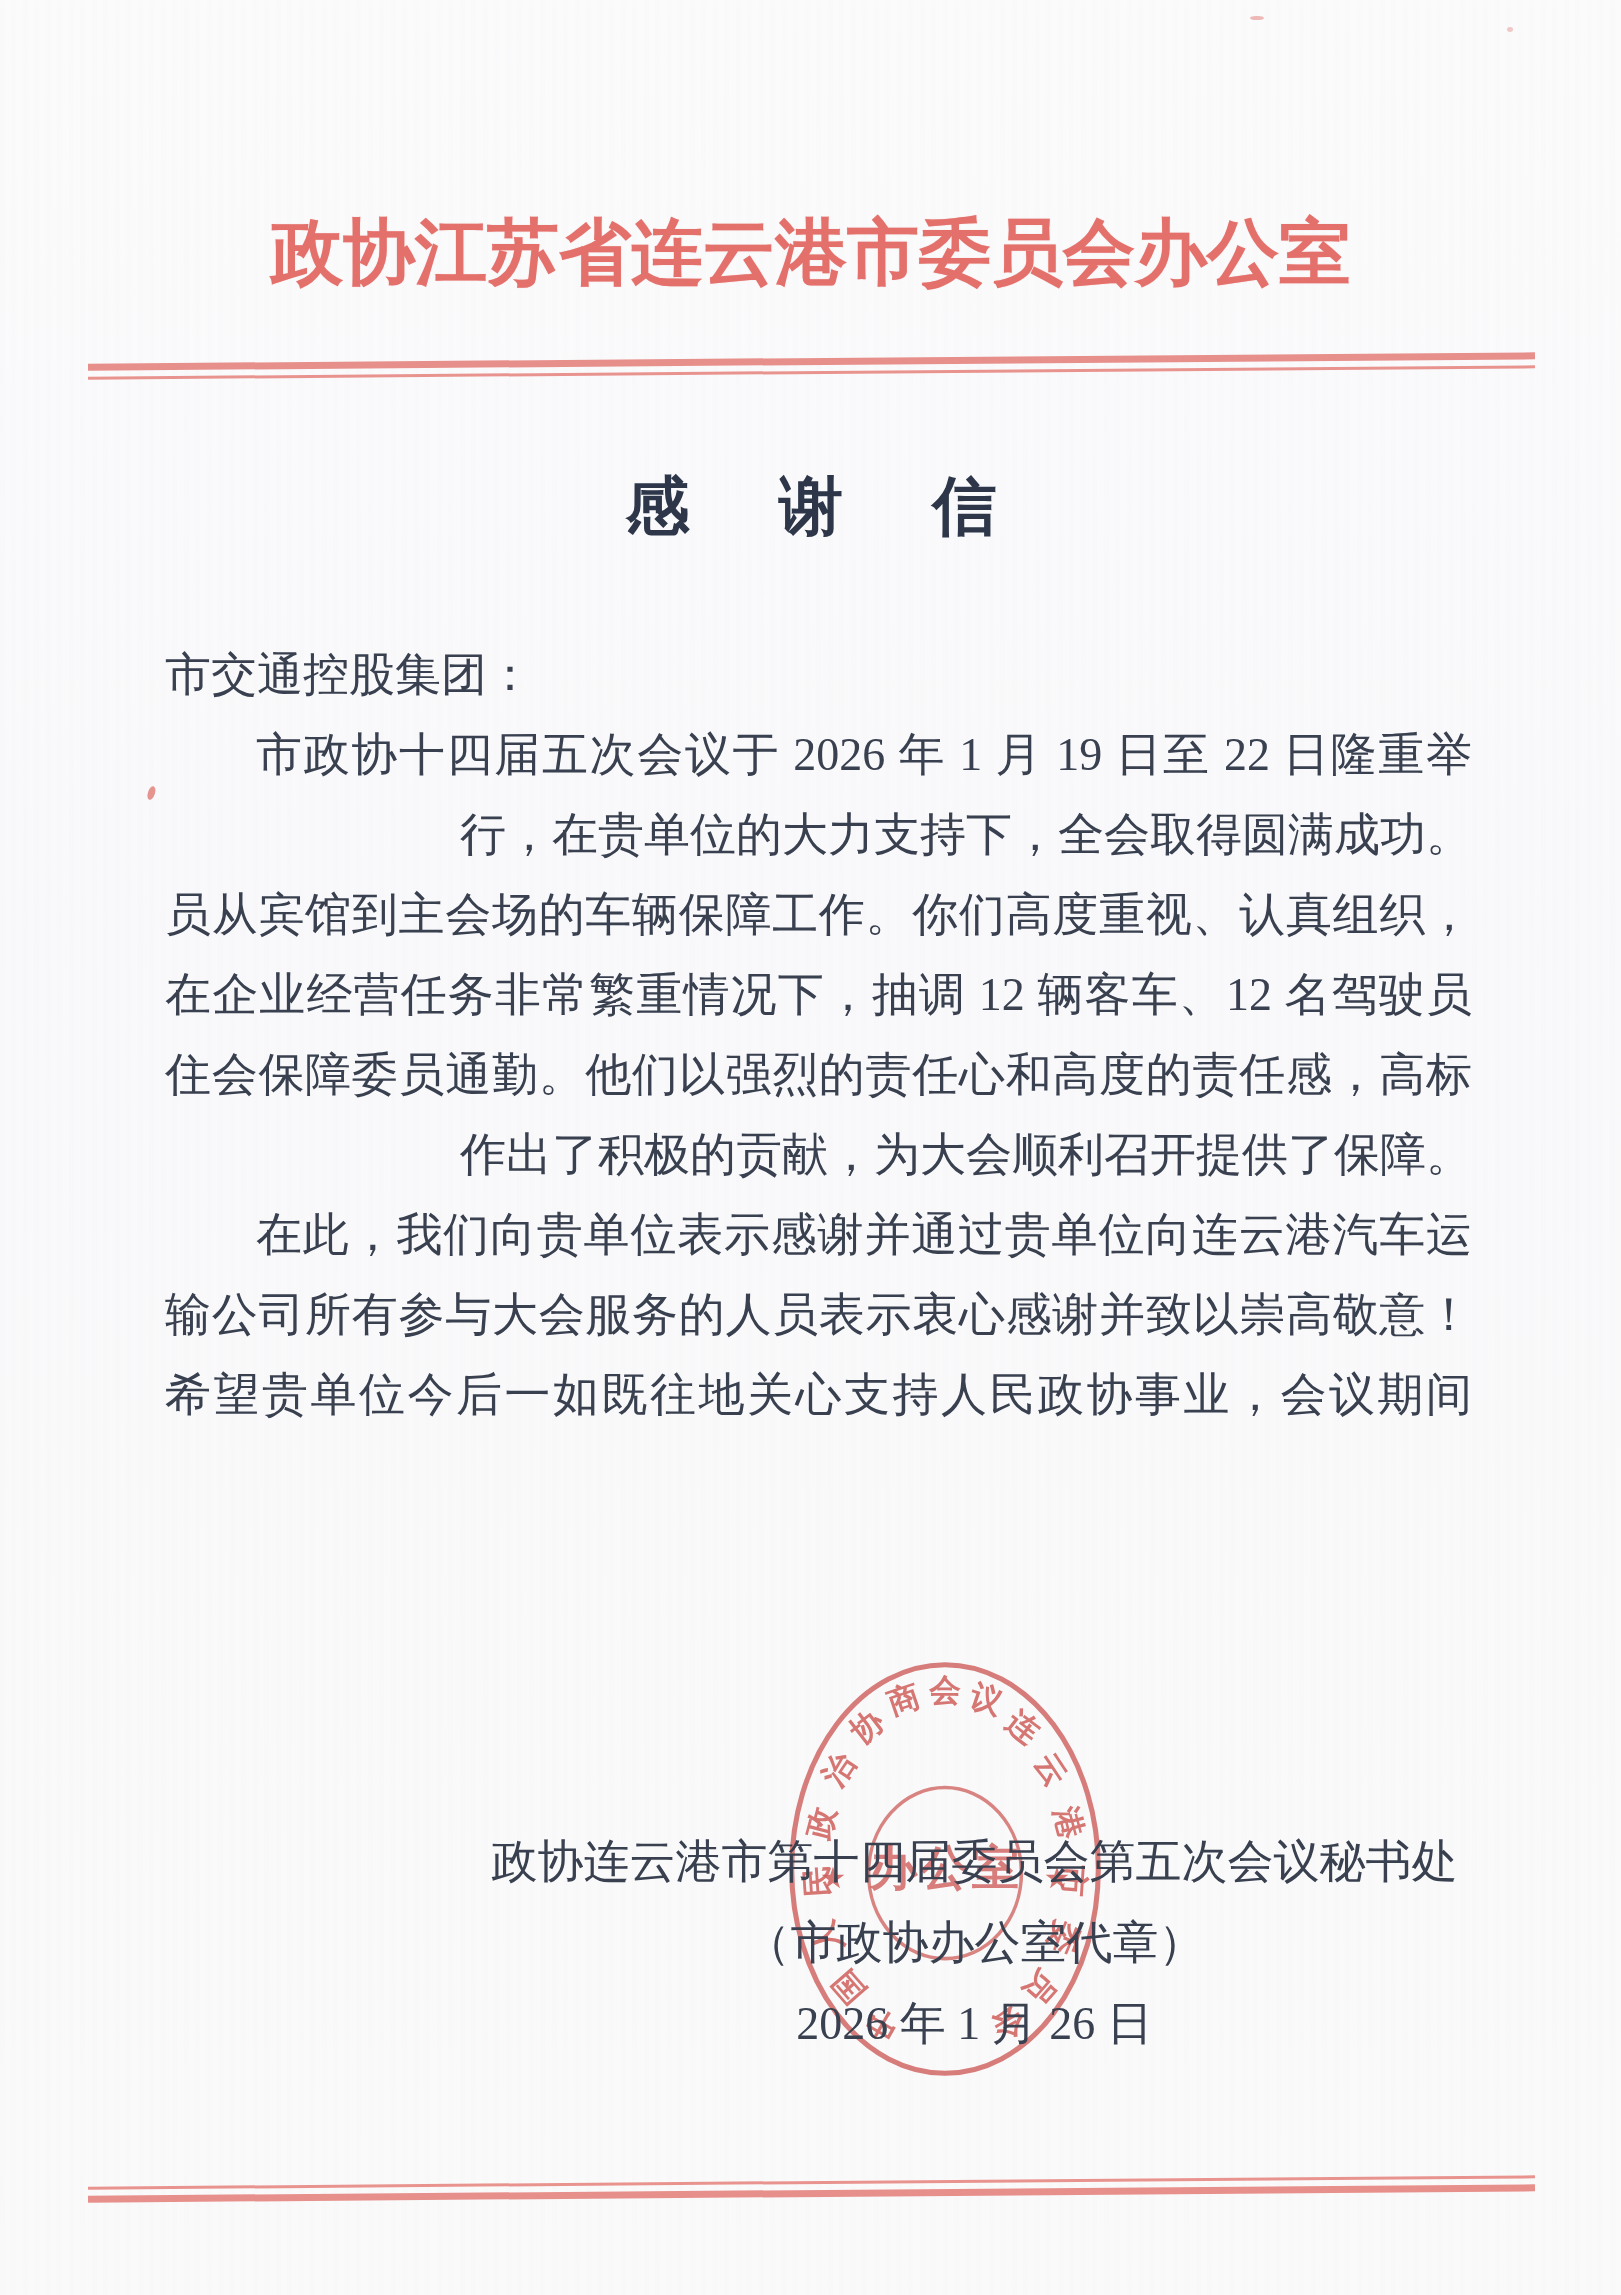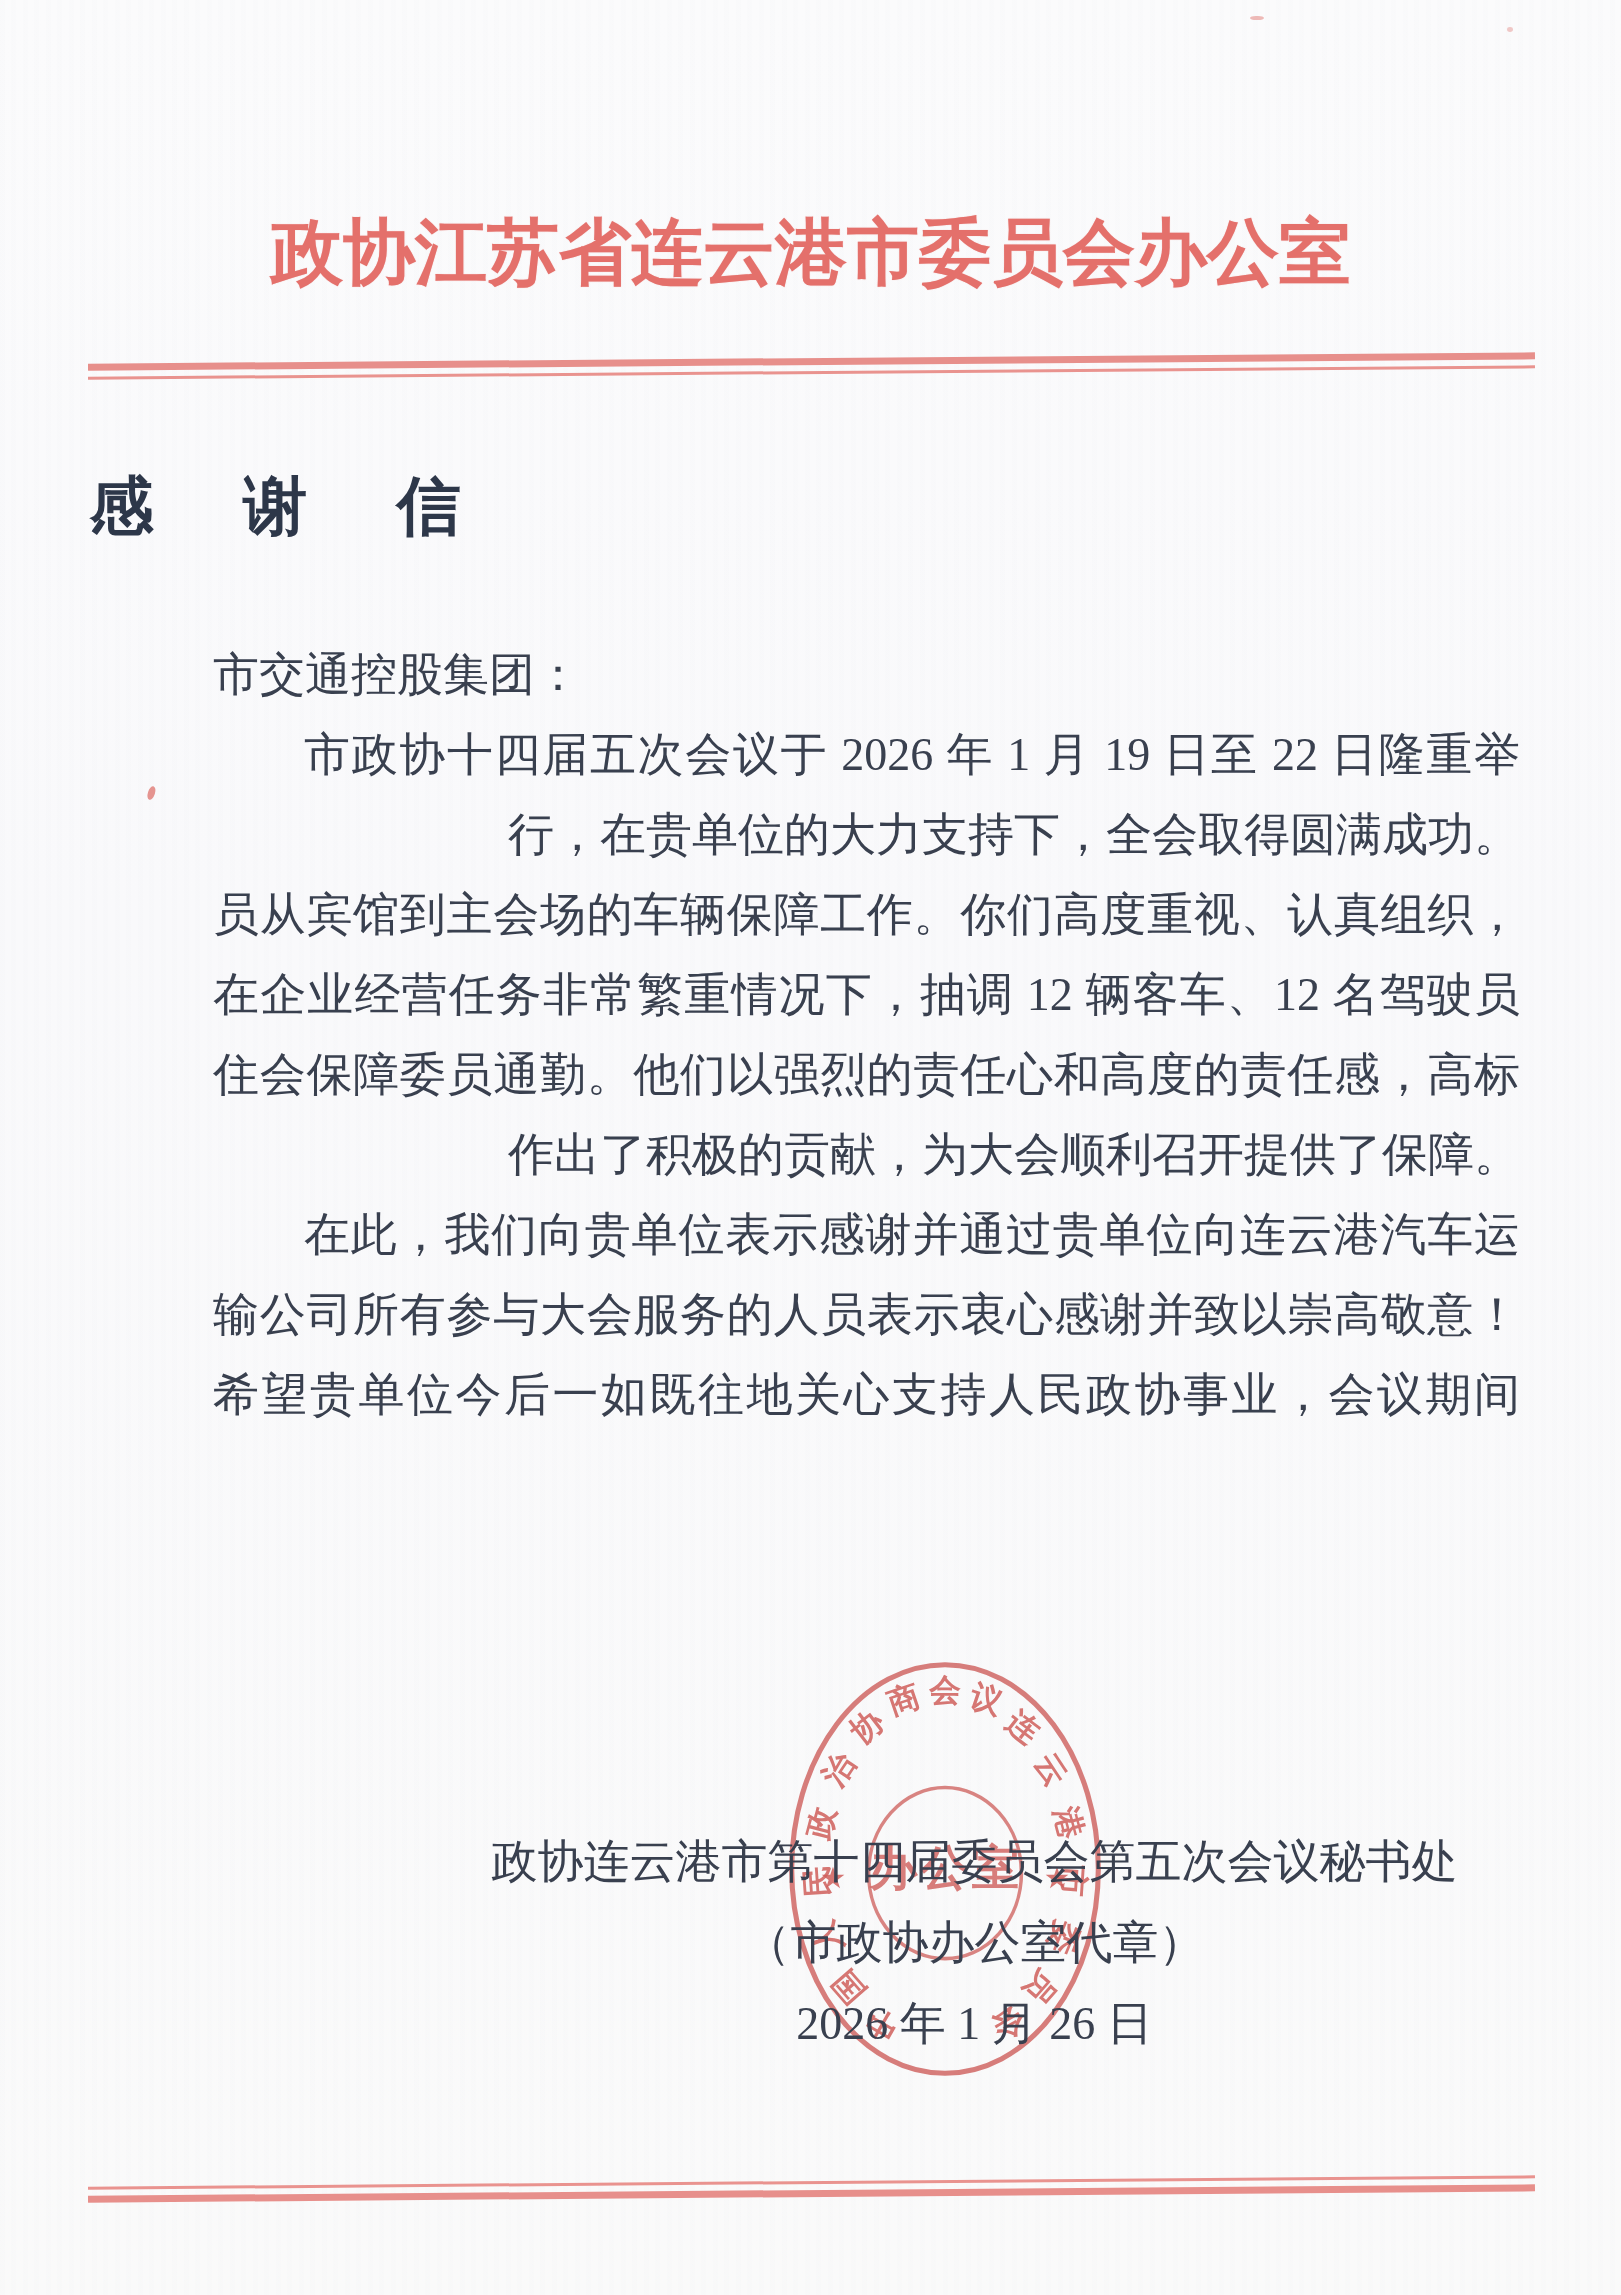--- a/index.html
+++ b/index.html
@@ -25,28 +25,28 @@
   .rule-thick{height:6.8px;background:#e78f8b;}
   .rule-thin{height:2.6px;background:#e9938f;}
   #head-rule-thick{top:358px;}
   #head-rule-thin{top:371px;}
   #foot-rule-thin{top:2181px;}
   #foot-rule-thick{top:2190px;}
 
   
   .letter-title{
     position:absolute;top:469px;left:0;width:100%;
-    text-align:left;font-size:64px;font-weight:700;line-height:1.2;
+    text-align:center;font-size:64px;font-weight:700;line-height:1.2;
     color:#2d3749;letter-spacing:1.4em;text-indent:1.4em;font-family:Liberation Serif, serif;
   }
 
   
   .body-block{
     position:absolute;top:635px;left:165px;width:1307px;
-    font-size:46px;color:#39404f;margin-left:48px;
+    font-size:46px;color:#39404f;
   }
   .line{height:80px;line-height:80px;white-space:normal;text-align:right;}
   .line.fill{text-align:justify;text-align-last:justify;}
   .line.indent{text-indent:91px;}
   .salutation{height:80px;line-height:80px;}
 
   
   .signature{
     position:absolute;top:1821px;left:325px;width:1299px;
     font-size:46px;color:#39404f;text-align:center;z-index:3;

